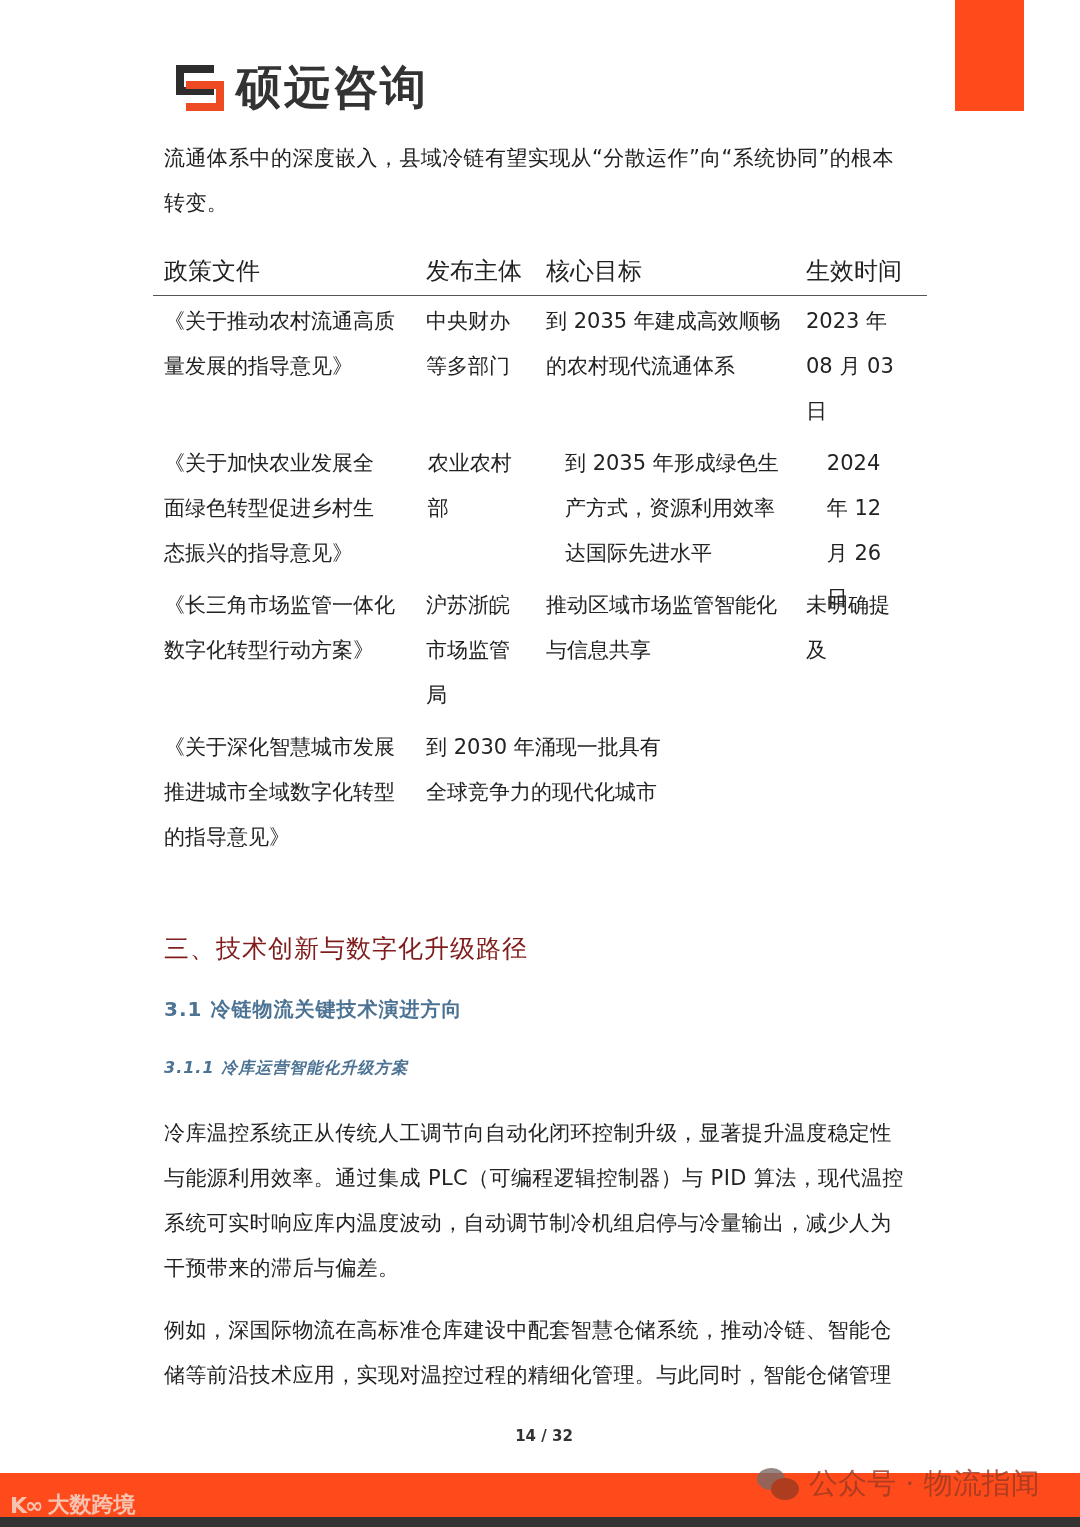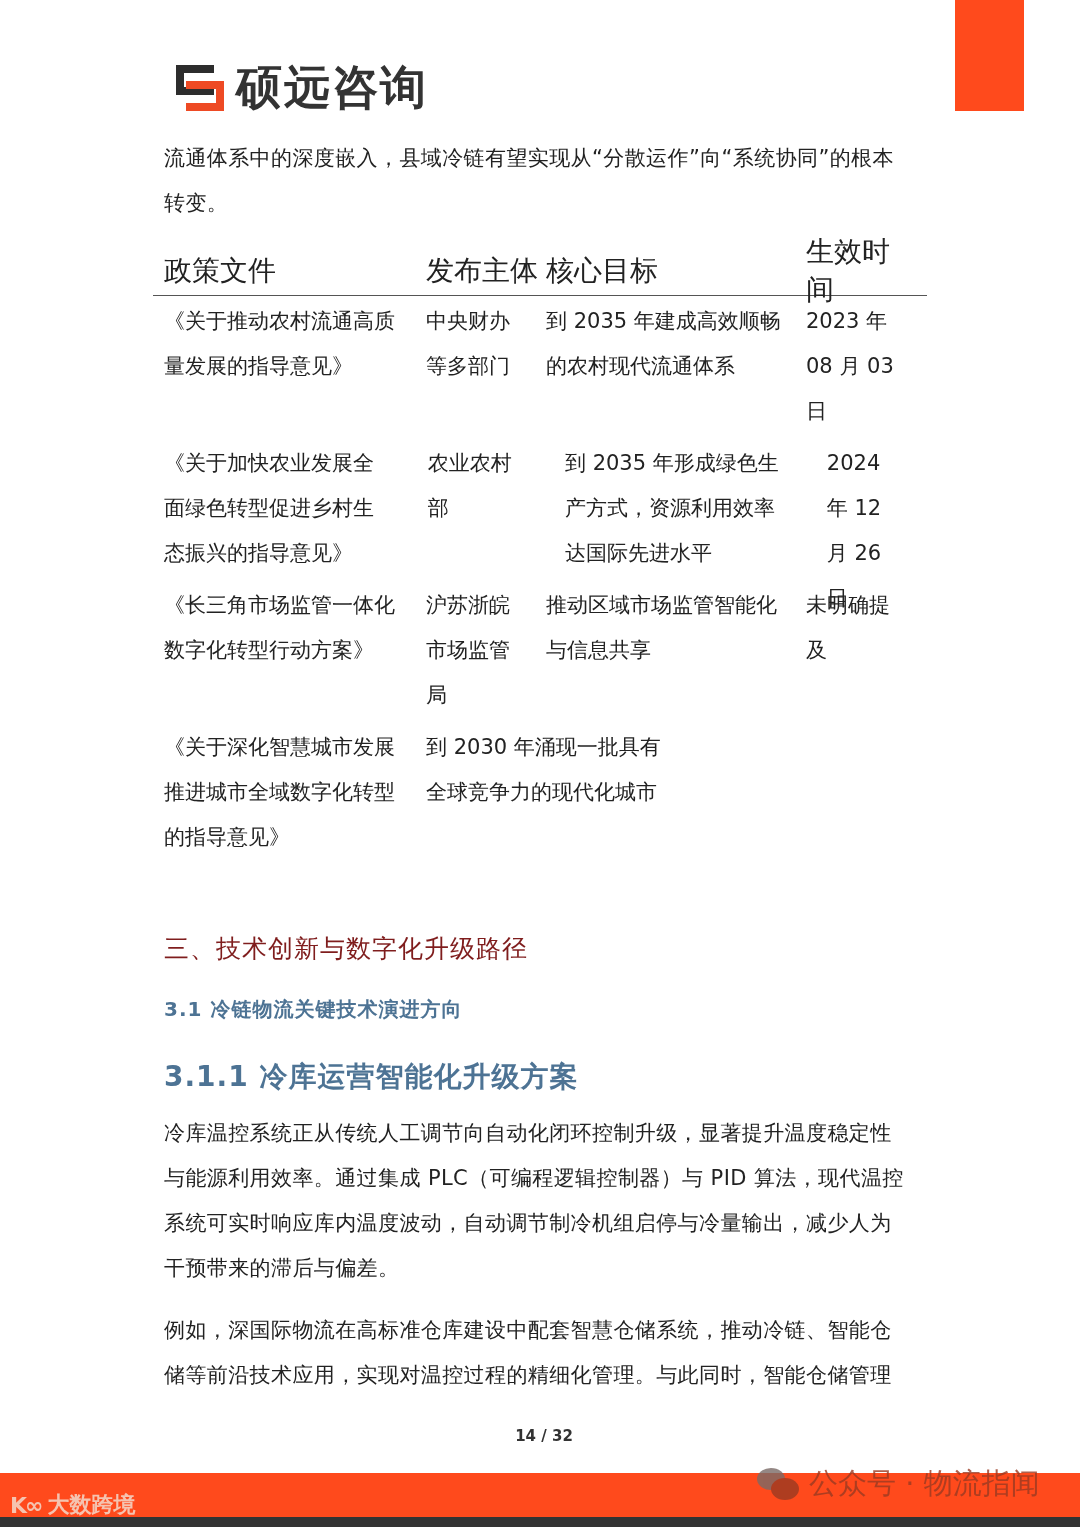--- a/index.html
+++ b/index.html
@@ -29,39 +29,39 @@
     font-size: 46px; font-weight: bold; color: #333333; letter-spacing: 2px;
     font-family: "DejaVu Sans", sans-serif;
   }
   .body-text {
     position: absolute; left: 164px; width: 740px;
     font-size: 21px; line-height: 45px; color: #222222; letter-spacing: 0.4px;
   }
   .table-wrap { position: absolute; left: 153px; top: 246px; width: 774px; }
   .table-head {
     display: flex; height: 50px; align-items: center;
-    border-bottom: 1.5px solid #555555; font-size: 28px;
+    border-bottom: 1.5px solid #555555; font-size: 24px;
   }
   .row { display: flex; font-size: 21px; line-height: 45px; padding-top: 3px; }
   .c1 { width: 273px; padding-left: 11px; }
   .c2 { width: 120px; }
   .c3 { width: 260px; }
   .c4 { width: 110px; }
   .row .cell { word-break: break-all; }
   .h-section {
     position: absolute; left: 164px; top: 932px; font-size: 25px;
     color: #7f1d1d; letter-spacing: 1px;
   }
   .h-sub {
     position: absolute; left: 164px; top: 996px; font-size: 20px;
     color: #4d7394; font-weight: bold; letter-spacing: 1px;
   }
   .h-subsub {
-    position: absolute; left: 164px; top: 1058px; font-size: 28px;
-    color: #4d7394; font-weight: bold; letter-spacing: 1px;
+    position: absolute; left: 164px; top: 1058px; font-size: 16px;
+    color: #4d7394; font-weight: bold; font-style: italic; letter-spacing: 1px;
   }
   .page-num {
     position: absolute; left: 0; width: 1088px; top: 1427px; text-align: center;
     font-size: 15px; font-weight: bold; color: #333333;
   }
   .footer-bar {
     position: absolute; left: 0; top: 1473px; width: 1080px; height: 44px;
     background: #ff4a1c;
   }
   .footer-dark {

